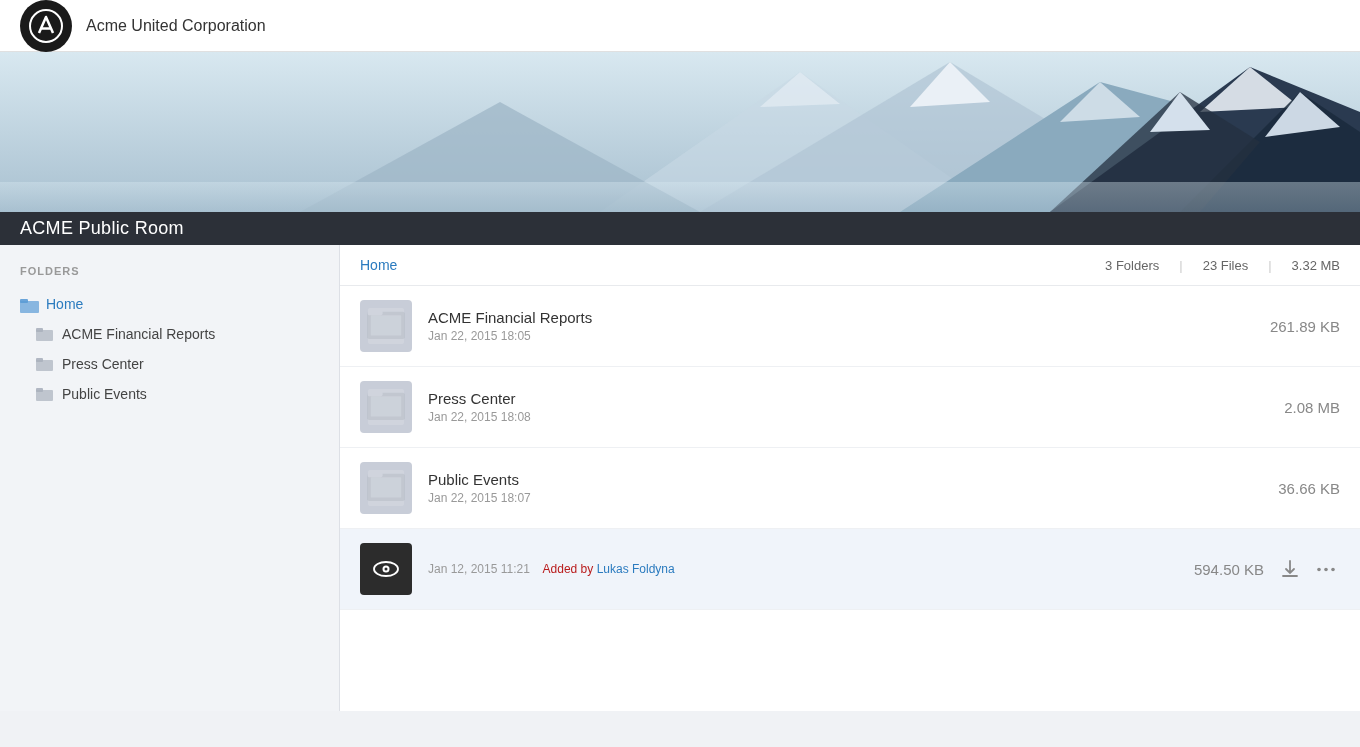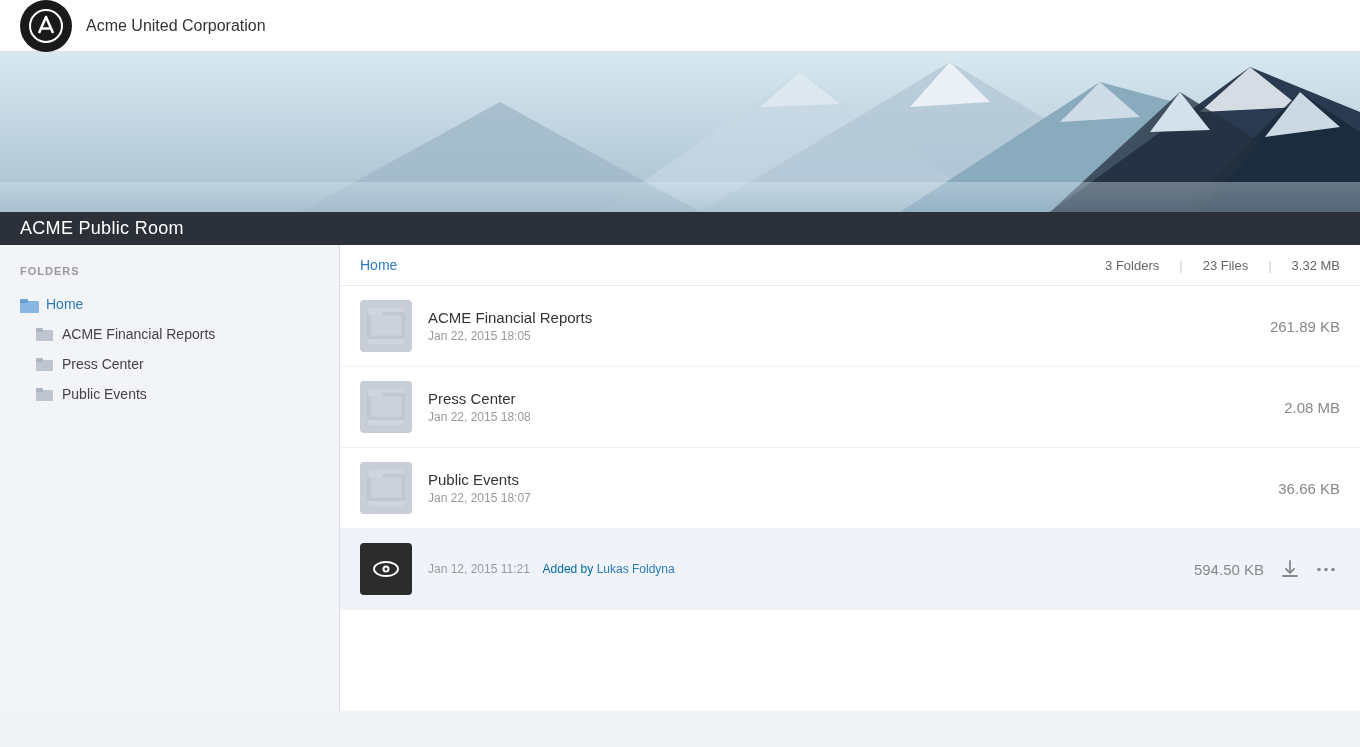--- a/index.html
+++ b/index.html
@@ -231,21 +231,21 @@
       padding: 1px 6px;
       border-radius: 3px;
       margin-left: 6px;
       font-weight: 400;
       vertical-align: middle;
     }
     .file-meta {
       font-size: 12px;
       color: #999;
     }
-    .file-meta .added-by { color: #0369a1; }
+    .file-meta .added-by { color: #b91c1c; }
     .file-meta .author { color: #2b7bbf; }
 
     .file-size {
       font-size: 15px;
       color: #888;
       text-align: right;
       min-width: 90px;
     }
 
     .file-actions {

